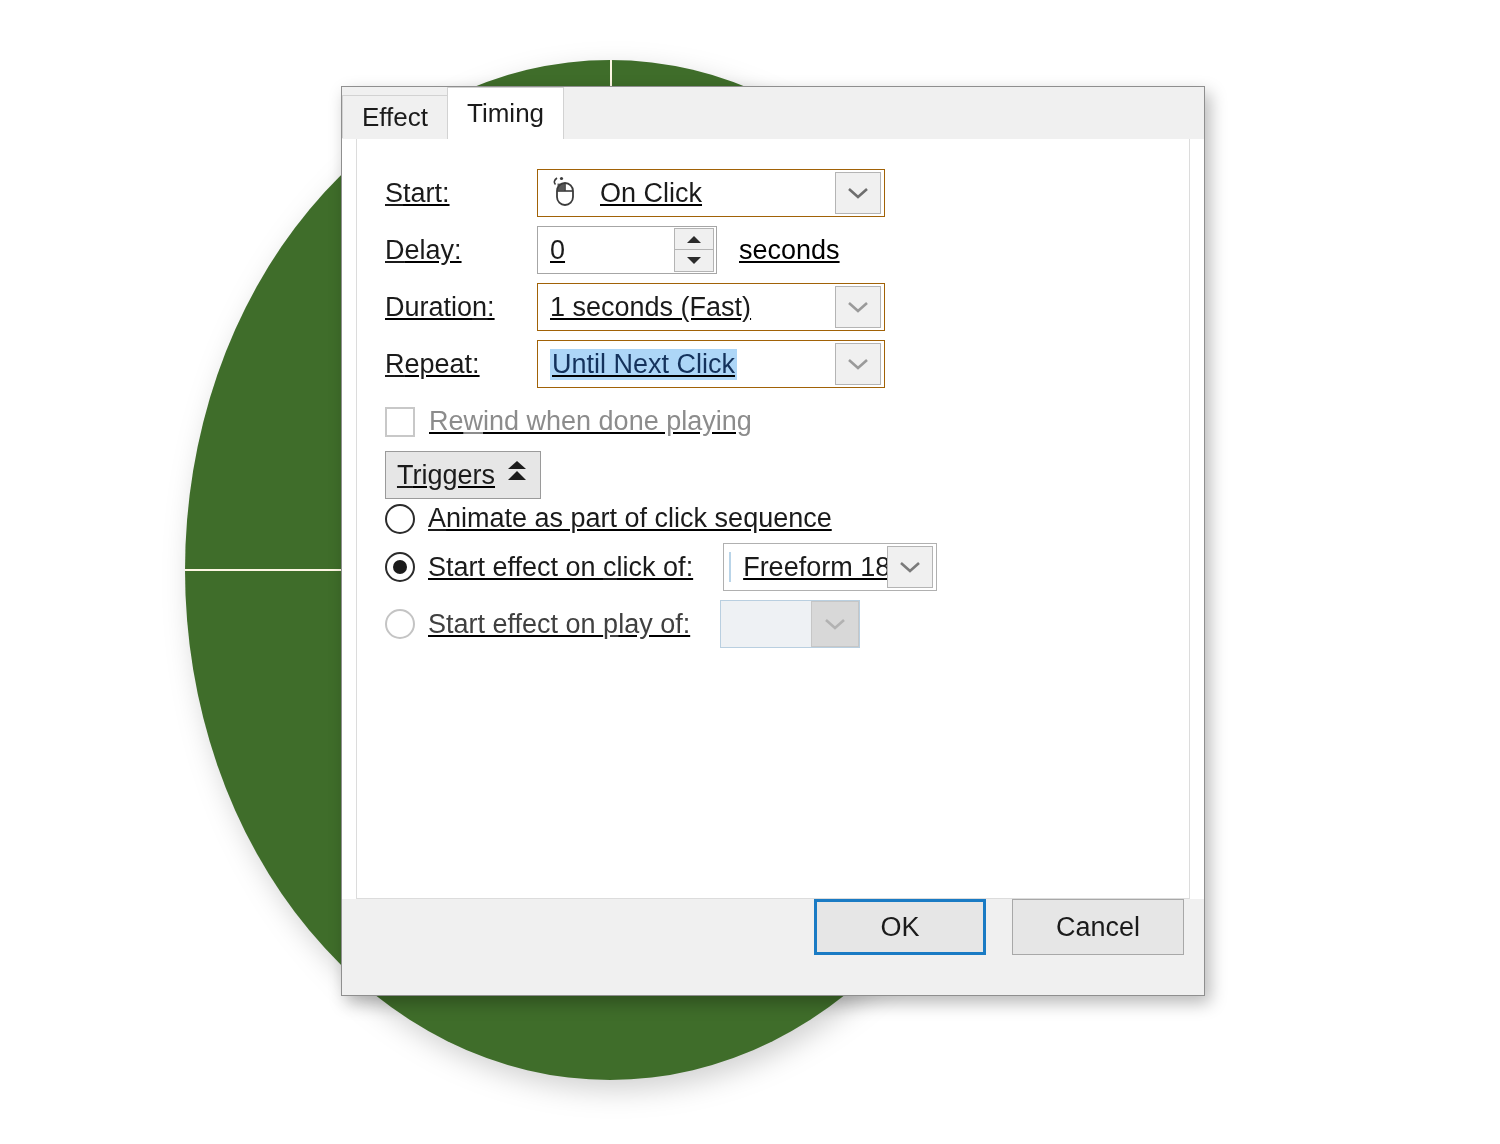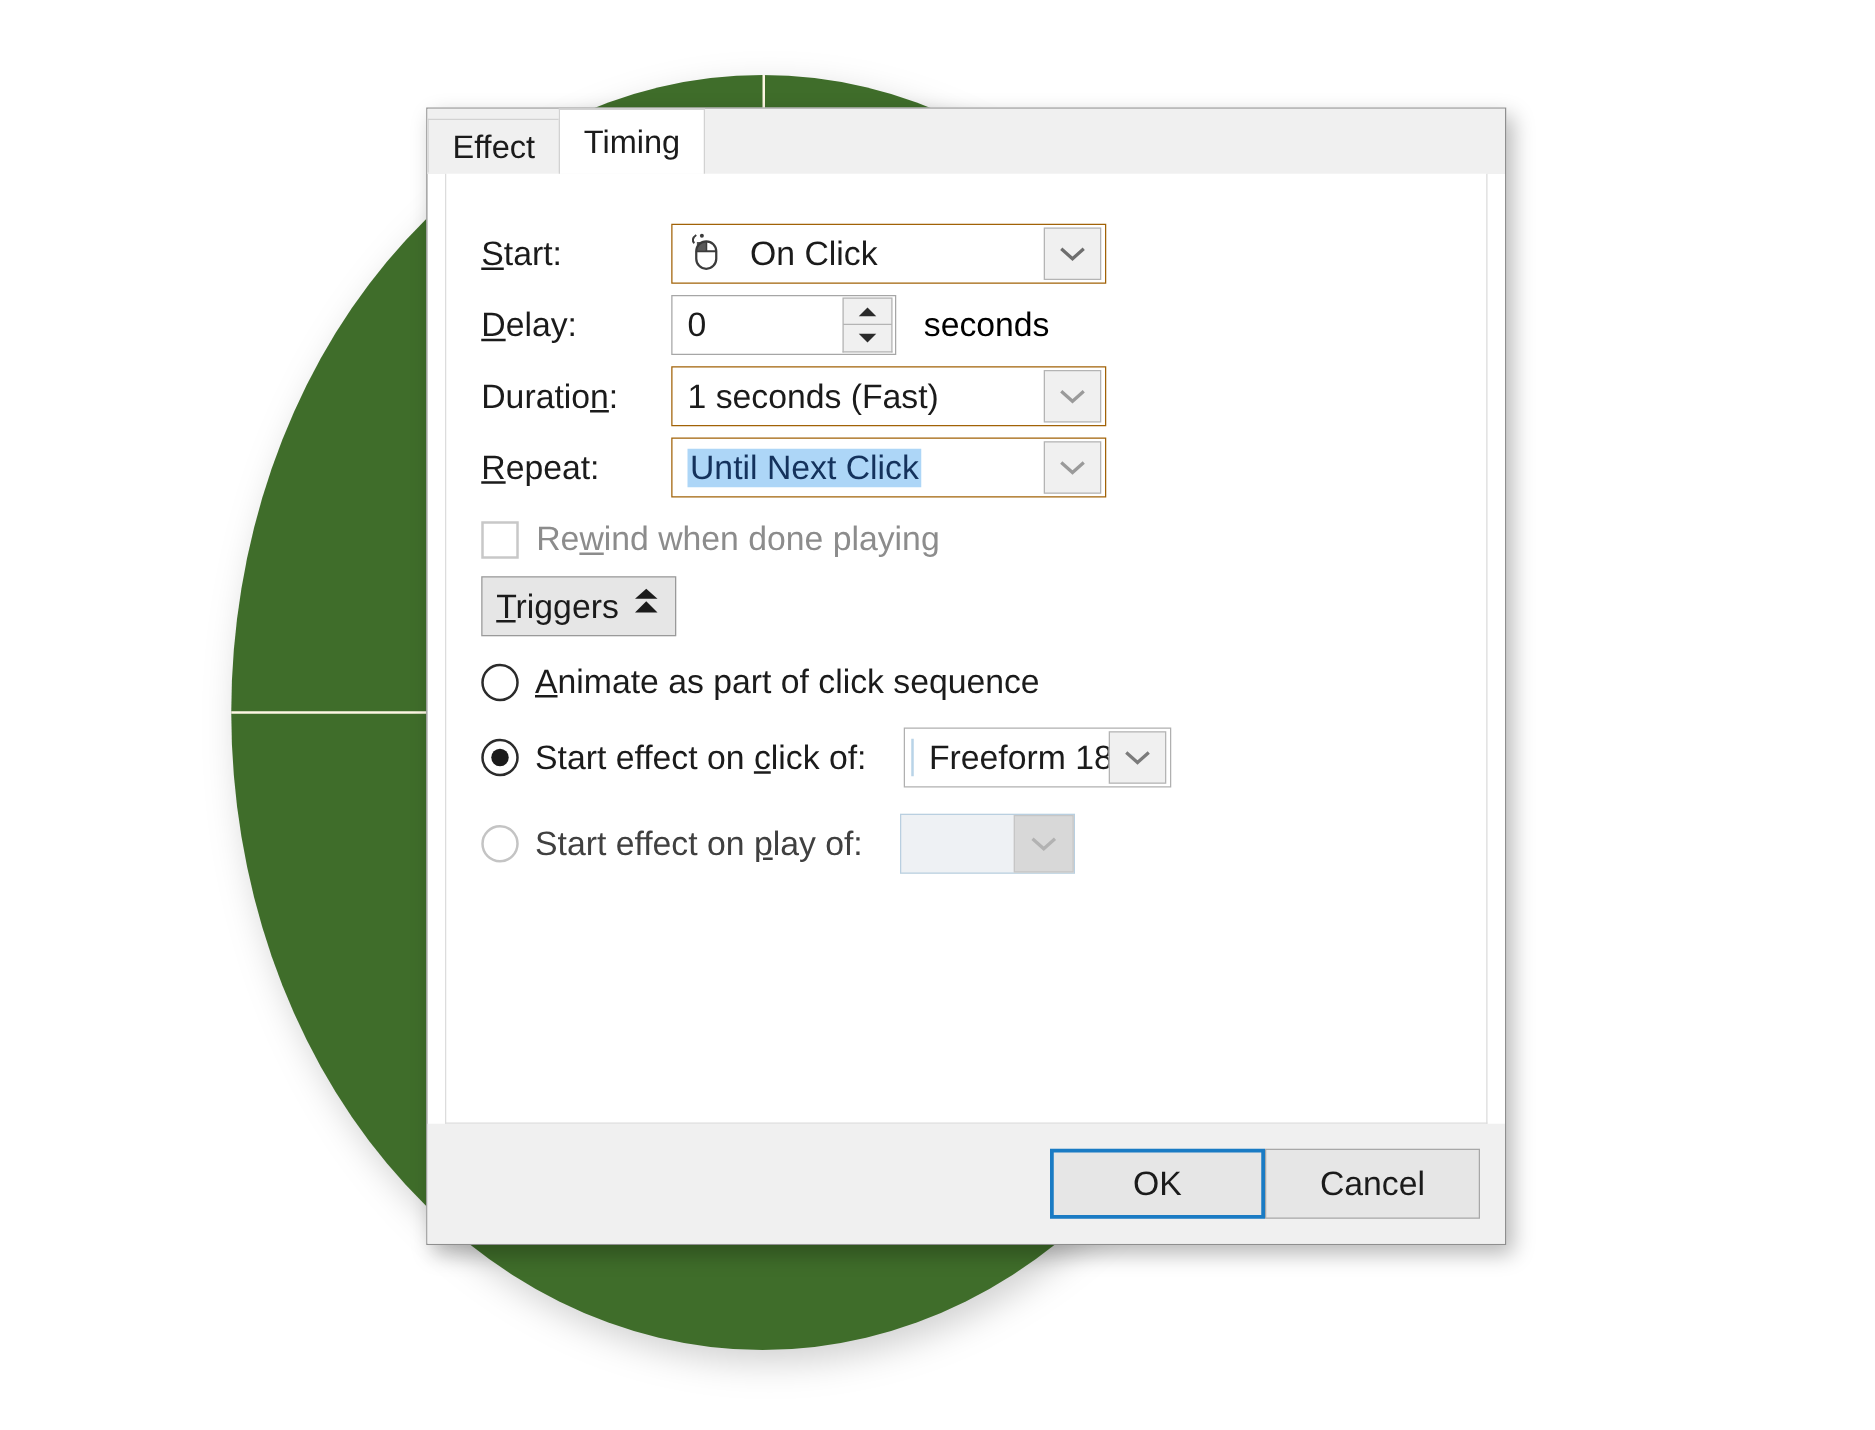--- a/index.html
+++ b/index.html
@@ -128,21 +128,22 @@
     margin: 0 14px 0 14px;
     background: #ffffff;
     border: 1px solid #dcdcdc;
     border-top: none;
     position: relative;
     box-sizing: border-box;
   }
   #panel-inner {
     position: absolute;
     left: 0; top: 0; right: 0; bottom: 0;
-    padding: 40px 28px 0 28px;
+    padding: 30px 28px 0 28px;
+    text-decoration: underline;
   }
 
   .row {
     display: flex;
     align-items: center;
     margin-bottom: 9px;
   }
   .lbl {
     font-size: 27px;
     color: #1b1b1b;
@@ -263,21 +264,21 @@
     box-sizing: border-box;
     display: flex;
     align-items: center;
     justify-content: center;
     gap: 10px;
     font-size: 27px;
     color: #1b1b1b;
   }
 
   
-  .radio-row { margin-top: 21px; }
+  .radio-row { margin-top: 4px; }
   .radio {
     width: 30px; height: 30px;
     border-radius: 50%;
     border: 2px solid #2b2b2b;
     background: #ffffff;
     box-sizing: border-box;
     margin-right: 13px;
     flex: 0 0 auto;
     position: relative;
   }
@@ -317,23 +318,23 @@
     display:flex; align-items:center; justify-content:center;
     flex: 0 0 auto;
   }
 
   
   #footer {
     flex: 0 0 auto;
     height: 96px;
     background: #f0f0f0;
     display: flex;
-    align-items: center;
     justify-content: flex-end;
     padding-right: 20px;
+    gap: 26px;
     box-sizing: border-box;
   }
   .dlg-button {
     width: 172px;
     height: 56px;
     background: #e6e6e6;
     border: 1px solid #a8a8a8;
     box-sizing: border-box;
     font-size: 27px;
     color: #1b1b1b;

